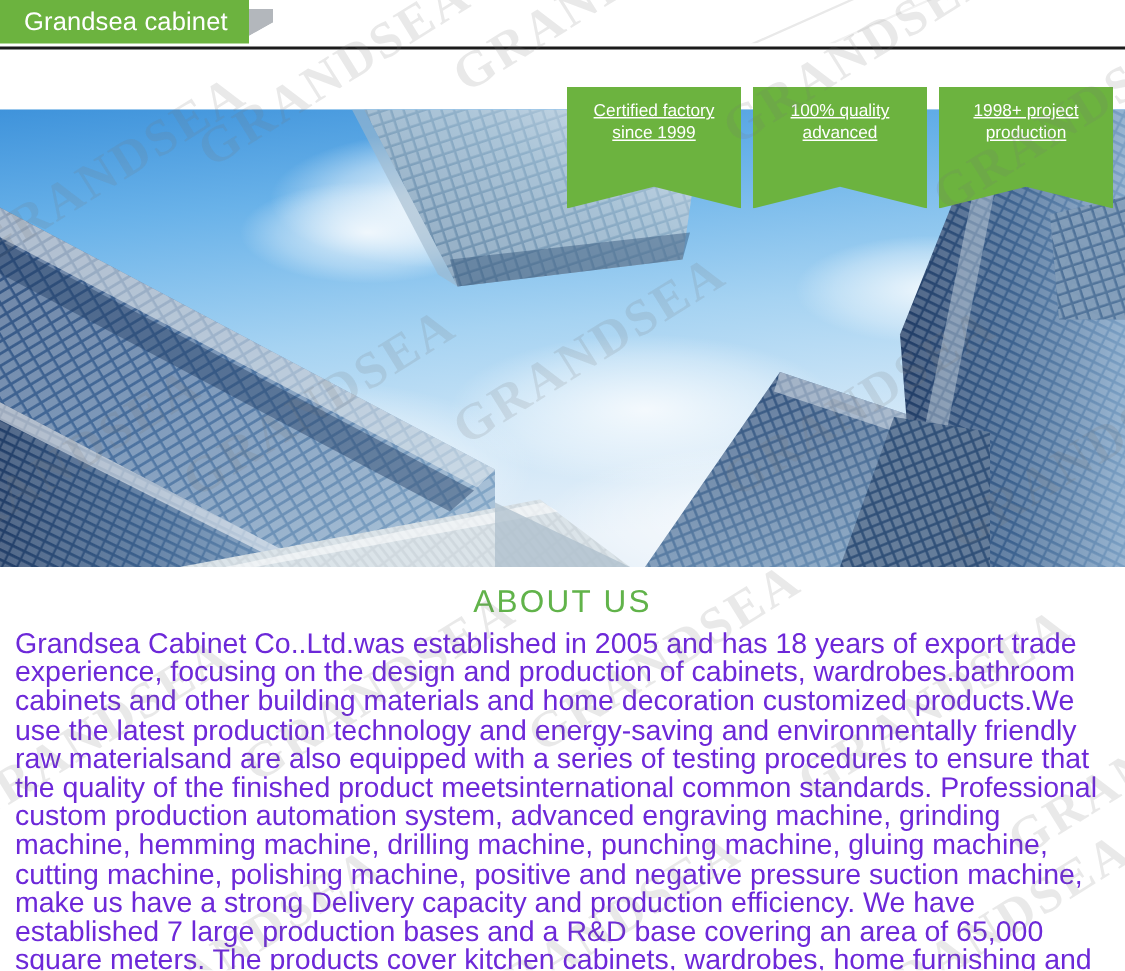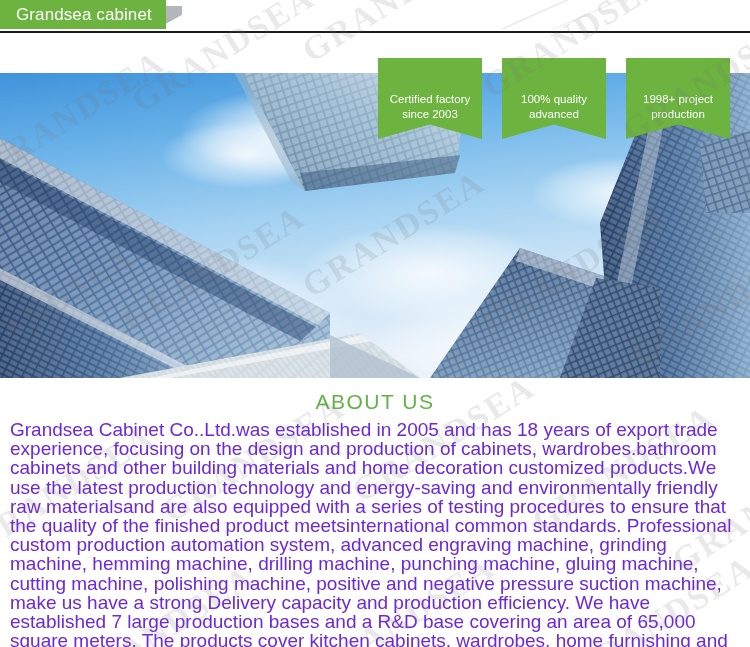--- a/index.html
+++ b/index.html
@@ -83,31 +83,32 @@
   
   .badges {
     position: absolute;
     left: 0; top: 58px;
     width: 750px; height: 85px;
     z-index: 6;
   }
   .badge {
     position: absolute;
     top: 0;
-    width: 104px;
+    width: 116px;
     height: 81px;
     background: #6cb33f;
     color: #ffffff;
     font-size: 11.5px;
     line-height: 15px;
     text-align: center;
     box-sizing: border-box;
-    padding-top: 34px;
+    padding-top: 9px;
     -webkit-clip-path: polygon(0 0, 100% 0, 100% 100%, 50% 82%, 0 100%);
     clip-path: polygon(0 0, 100% 0, 100% 100%, 50% 82%, 0 100%);
+    text-decoration: underline;
   }
   .badge.b1 { left: 378px; }
   .badge.b2 { left: 502px; }
   .badge.b3 { left: 626px; }
   .badge-line { display: block; }
 
   
   .about {
     position: absolute;
     left: 0; top: 378px;
@@ -293,21 +294,21 @@
 
     <g>
       <polygon points="330,262 420,305 330,305" fill="#aebfcc" opacity="0.75"></polygon>
     </g>
   </svg>
 </div>
 
 <div class="badges">
   <div class="badge b1">
     <span class="badge-line">Certified factory</span>
-    <span class="badge-line">since 2003</span>
+    <span class="badge-line">since 1999</span>
   </div>
   <div class="badge b2">
     <span class="badge-line">100% quality</span>
     <span class="badge-line">advanced</span>
   </div>
   <div class="badge b3">
     <span class="badge-line">1998+ project</span>
     <span class="badge-line">production</span>
   </div>
 </div>

